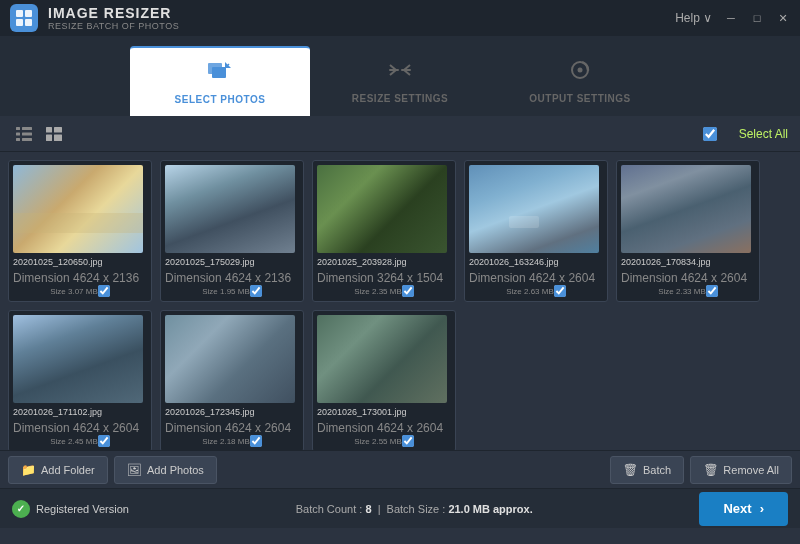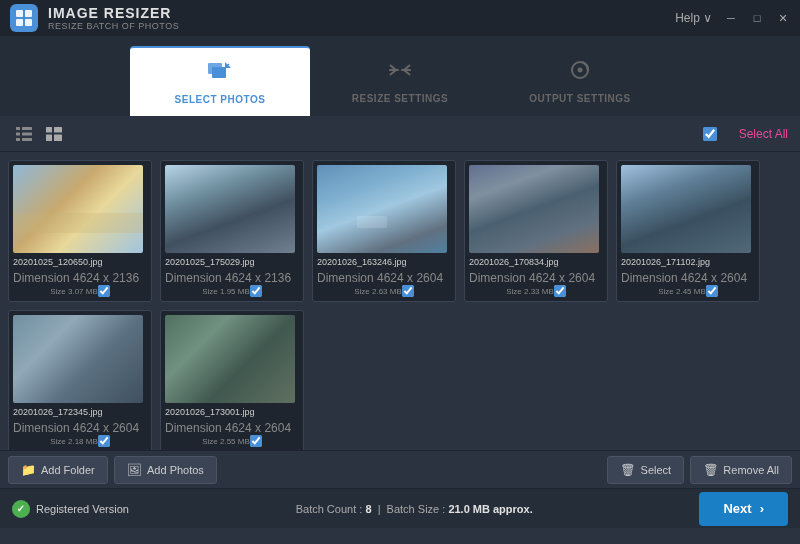--- a/index.html
+++ b/index.html
@@ -152,21 +152,21 @@
       align-items: center;
       gap: 6px;
     }
     .select-all-checkbox {
       width: 14px;
       height: 14px;
       accent-color: #4a90d9;
     }
     .select-all-label {
       font-size: 12px;
-      color: #ec4899;
+      color: #bef264;
       margin-left: 16px;
     }
 
     
     .photo-grid-container {
       background: #2b3340;
       height: 298px;
       overflow-y: auto;
       padding: 8px;
     }
@@ -444,20 +444,29 @@
       <div class="photo-item">
       <div class="photo-thumb thumb-2"></div>
       <div class="photo-name">20201025_175029.jpg</div>
       <div class="photo-dim">Dimension 4624 x 2136</div>
       <div class="photo-size-row">
         <span class="photo-size">Size 1.95 MB</span>
         <input type="checkbox" class="photo-checkbox" checked="" style="">
       </div>
     </div>
       <div class="photo-item">
+      <div class="photo-thumb thumb-3"></div>
+      <div class="photo-name">20201025_203928.jpg</div>
+      <div class="photo-dim">Dimension 3264 x 1504</div>
+      <div class="photo-size-row">
+        <span class="photo-size">Size 2.35 MB</span>
+        <input type="checkbox" class="photo-checkbox" checked="" style="">
+      </div>
+    </div>
+      <div class="photo-item">
       <div class="photo-thumb thumb-4"></div>
       <div class="photo-name">20201026_163246.jpg</div>
       <div class="photo-dim">Dimension 4624 x 2604</div>
       <div class="photo-size-row">
         <span class="photo-size">Size 2.63 MB</span>
         <input type="checkbox" class="photo-checkbox" checked="" style="">
       </div>
     </div>
       <div class="photo-item">
       <div class="photo-thumb thumb-5"></div>
@@ -502,21 +511,21 @@
   <button class="btn-add">
     <span class="btn-icon">📁</span>
     <span>Add Folder</span>
   </button>
   <button class="btn-add">
     <span class="btn-icon">🖼</span>
     <span>Add Photos</span>
   </button>
   <button class="btn-remove">
     <span class="btn-icon">🗑</span>
-    <span>Select</span>
+    <span>Batch</span>
   </button>
   <button class="btn-remove-all">
     <span class="btn-icon">🗑</span>
     <span>Remove All</span>
   </button>
 </div>
 
 <div class="status-bar">
   <div class="status-left">
     <div class="status-check">✓</div>

